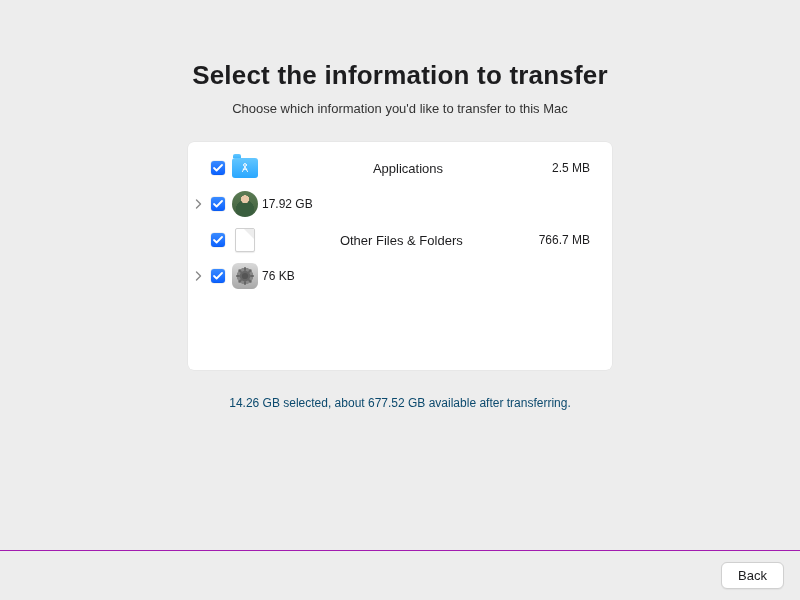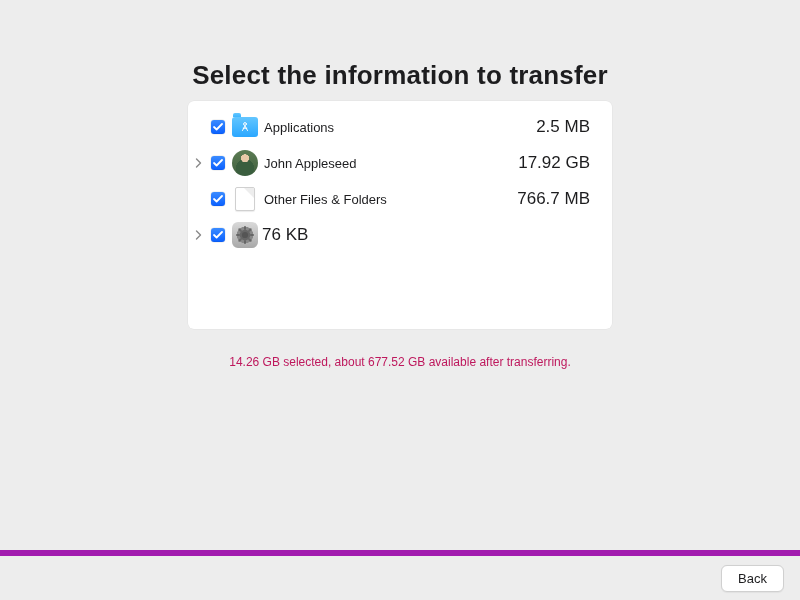--- a/index.html
+++ b/index.html
@@ -10,20 +10,21 @@
     background: #ededed;
     font-family: -apple-system, "Helvetica Neue", Helvetica, Arial, sans-serif;
     overflow: hidden;
     position: relative;
   }
   .content {
     display: flex;
     flex-direction: column;
     align-items: center;
     padding-top: 60px;
+    text-align: center;
   }
   h1 {
     font-size: 26px;
     font-weight: 700;
     color: #1d1d1f;
     margin: 0 0 10px 0;
     letter-spacing: 0.2px;
   }
   .subtitle {
     font-size: 13px;
@@ -65,47 +66,47 @@
     align-items: center;
     flex-shrink: 0;
   }
   .label {
     flex: 1;
     font-size: 13px;
     color: #1d1d1f;
     padding-left: 2px;
   }
   .size {
-    font-size: 17px;
+    font-size: 12px;
     color: #1d1d1f;
   }
   .checkbox {
     width: 14px;
     height: 14px;
     border-radius: 3px;
     background: linear-gradient(180deg,#3a8bff,#0a60ff);
     display: flex;
     align-items: center;
     justify-content: center;
     box-shadow: 0 0 0 0.5px rgba(0,0,0,0.1), inset 0 -0.5px 0 rgba(0,0,0,0.1);
   }
   .checkbox svg { display:block; }
   .disclosure svg { display:block; }
   .summary {
     margin-top: 26px;
     font-size: 12px;
-    color: #be185d;
+    color: #0c4a6e;
   }
   .footer {
     position: absolute;
     bottom: 0;
     left: 0;
     right: 0;
     height: 50px;
-    border-top: 6px solid #a21caf;
+    border-top: 1px solid #a21caf;
     display: flex;
     align-items: center;
     justify-content: flex-end;
     padding: 0 16px;
     gap: 16px;
   }
   .btn {
     background: #fff;
     border: 1px solid #d0d0d0;
     border-radius: 6px;
@@ -165,20 +166,21 @@
     position:relative;
     display:flex; align-items:center; justify-content:center;
   }
   .icon-gear svg{position:absolute;}
 </style>
 </head>
 <body>
 
 <div class="content">
   <h1>Select the information to transfer</h1>
+  <div class="subtitle">Choose which information you'd like to transfer to this Mac</div>
 
   <div class="panel">
 
     <div class="row">
       <div class="disclosure-col"></div>
       <div class="chkcol">
         <div class="checkbox">
           <svg width="10" height="8" viewBox="0 0 10 8">
               <path d="M1 4 L3.6 6.5 L9 1" stroke="#fff" stroke-width="1.8" fill="none" stroke-linecap="round" stroke-linejoin="round"></path>
             </svg>
@@ -211,21 +213,20 @@
       <div class="chkcol">
         <div class="checkbox">
           <svg width="10" height="8" viewBox="0 0 10 8">
               <path d="M1 4 L3.6 6.5 L9 1" stroke="#fff" stroke-width="1.8" fill="none" stroke-linecap="round" stroke-linejoin="round"></path>
             </svg>
         </div>
       </div>
       <div class="iconcol">
         <div class="icon-avatar"></div>
       </div>
-      <div class="label">John Appleseed</div>
       <div class="size">17.92 GB</div>
     </div>
 
     <div class="row">
       <div class="disclosure-col"></div>
       <div class="chkcol">
         <div class="checkbox">
           <svg width="10" height="8" viewBox="0 0 10 8">
               <path d="M1 4 L3.6 6.5 L9 1" stroke="#fff" stroke-width="1.8" fill="none" stroke-linecap="round" stroke-linejoin="round"></path>
             </svg>

